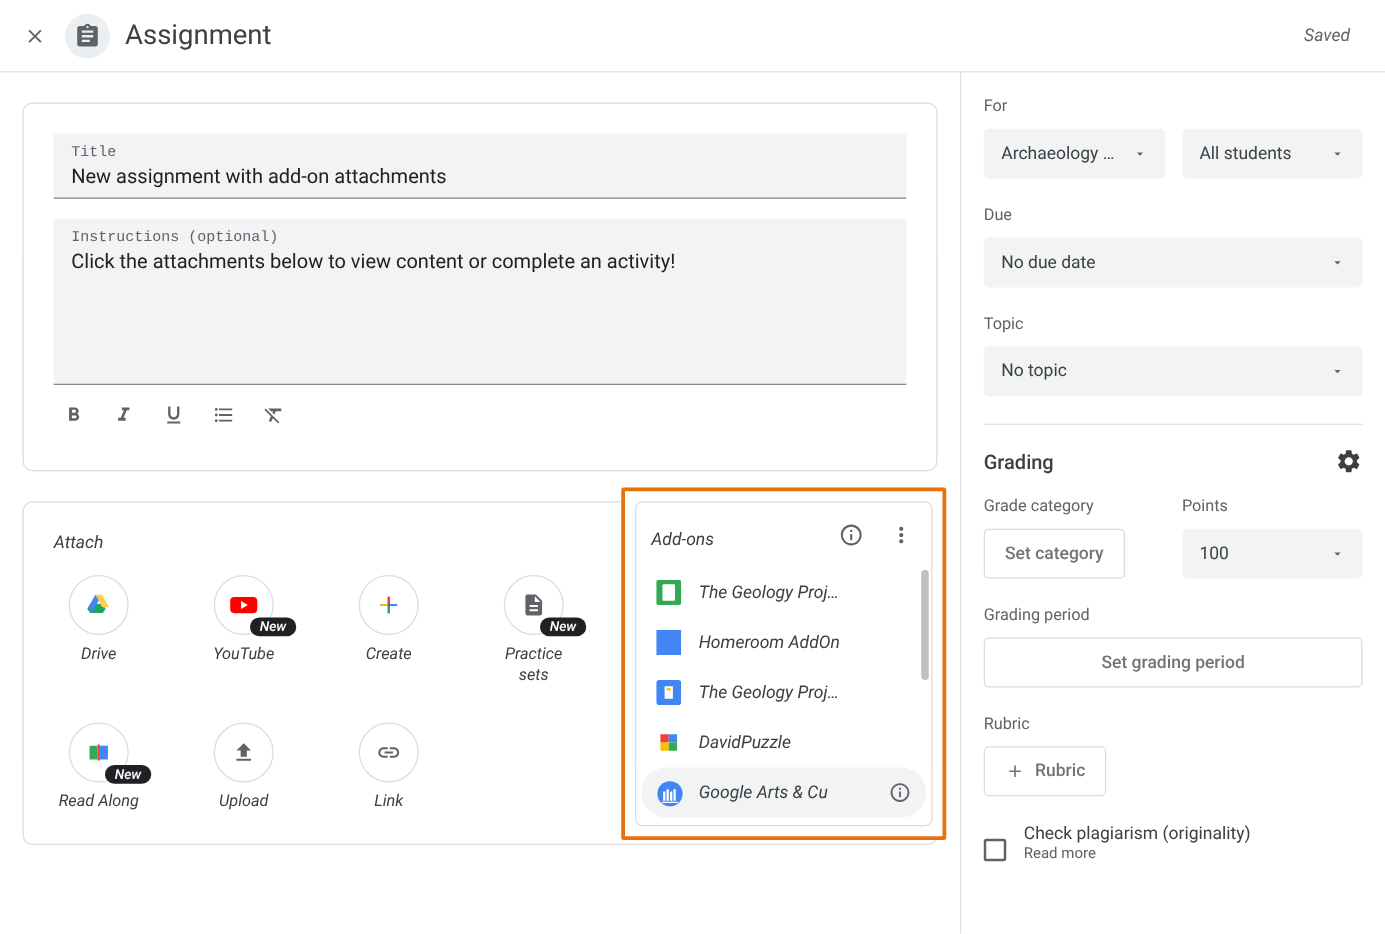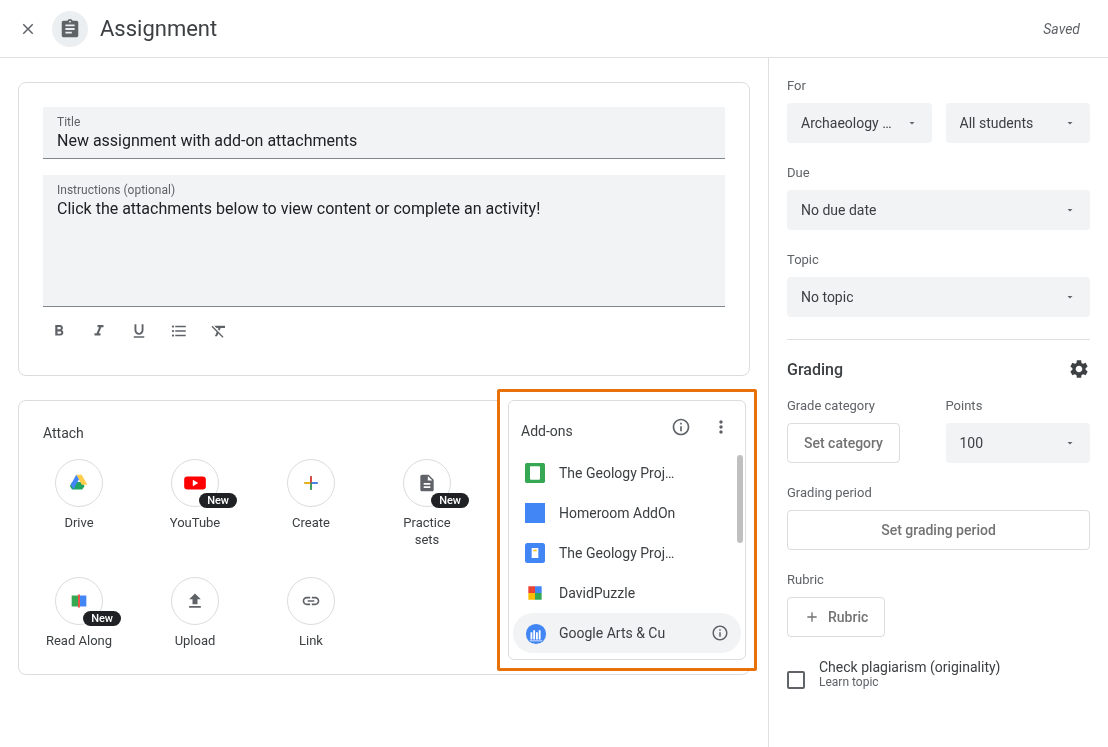--- a/index.html
+++ b/index.html
@@ -15,21 +15,21 @@
 .assign-btn { background: #202124; color: #fff; border: none; padding: 10px 20px; font-size: 14px; font-weight: 500; border-radius: 4px 0 0 4px; cursor: pointer; }
 .assign-caret { background: #202124; color: #fff; border: none; border-left: 1px solid #5f6368; padding: 10px 12px; border-radius: 0 4px 4px 0; cursor: pointer; display: flex; align-items: center; }
 
 .main { display: flex; height: calc(100vh - 58px); }
 .left { flex: 1; padding: 24px 18px; overflow: hidden; }
 .right { width: 340px; border-left: 1px solid #e0e0e0; padding: 20px 18px; overflow-y: auto; }
 
 .card { border: 1px solid #dadce0; border-radius: 8px; padding: 24px; margin-bottom: 24px; background: #fff; }
 
 .field { background: #f1f3f4; border-bottom: 1px solid #80868b; padding: 8px 14px 6px; margin-bottom: 16px; }
-.field-label { font-size: 12px; color: #5f6368; }
+.field-label { font-size: 12px; color: #5f6368; font-family: Liberation Mono, monospace; }
 .field-input { border: none; background: transparent; width: 100%; font-size: 16px; color: #202124; padding: 2px 0; outline: none; font-family: inherit; }
 .instructions-area { min-height: 100px; resize: none; }
 
 .toolbar { display: flex; gap: 16px; padding: 8px 4px; align-items: center; }
 .fmt-btn { width: 24px; height: 24px; display: flex; align-items: center; justify-content: center; cursor: pointer; color: #5f6368; }
 
 .attach-title { font-size: 14px; color: #3c4043; margin-bottom: 18px; }
 .attach-grid { display: flex; flex-wrap: wrap; gap: 28px 44px; width: 420px; }
 .attach-item { display: flex; flex-direction: column; align-items: center; width: 72px; gap: 8px; cursor: pointer; position: relative; }
 .attach-circle { width: 48px; height: 48px; border: 1px solid #dadce0; border-radius: 50%; display: flex; align-items: center; justify-content: center; background: #fff; }
@@ -121,21 +121,21 @@
             </svg>
           </div>
         <div class="fmt-btn">
             <svg width="18" height="18" viewBox="0 0 24 24">
               <path fill="currentColor" d="M3.27 5L2 6.27l6.97 6.97L6.5 19h3l1.57-3.66L16.73 21 18 19.73 3.27 5zM6 5v.18L8.82 8h2.4l-.72 1.68 2.1 2.1L14.21 8H20V5H6z"></path>
             </svg>
           </div>
       </div>
     </div>
 
-    <div class="card attach-card" style="padding:24px;">
+    <div class="card attach-card" style="padding:24px;font-style:italic;">
       <div class="attach-title">Attach</div>
       <div class="attach-grid">
         <div class="attach-item">
           <div class="attach-circle">
               <svg width="22" height="22" viewBox="0 0 24 24">
                 <path fill="#1FA463" d="M4.5 14L2 18.5 4.5 22h11L18 18.5 15.5 14z" transform="translate(0 -3)"></path>
                 <path fill="#FFCF4B" d="M15 3h-6l6 11h6z"></path>
                 <path fill="#4285F4" d="M9 3L3 14l3 5 6-11z"></path>
               </svg>
             </div>
@@ -357,17 +357,17 @@
       <svg width="16" height="16" viewBox="0 0 24 24">
           <path fill="currentColor" d="M19 13h-6v6h-2v-6H5v-2h6V5h2v6h6v2z"></path>
         </svg>
       <span>Rubric</span>
     </button>
 
     <div class="check-row">
       <div class="checkbox"></div>
       <div>
         <div class="check-label">Check plagiarism (originality)</div>
-        <div class="learn-more">Learn topic</div>
+        <div class="learn-more">Read more</div>
       </div>
     </div>
   </div>
 </div>
 
 </body></html>

